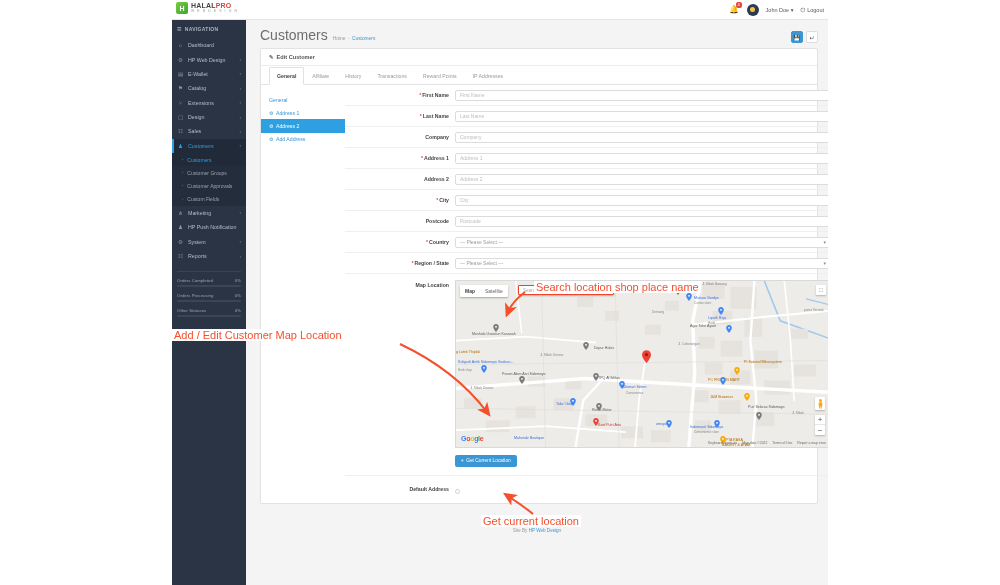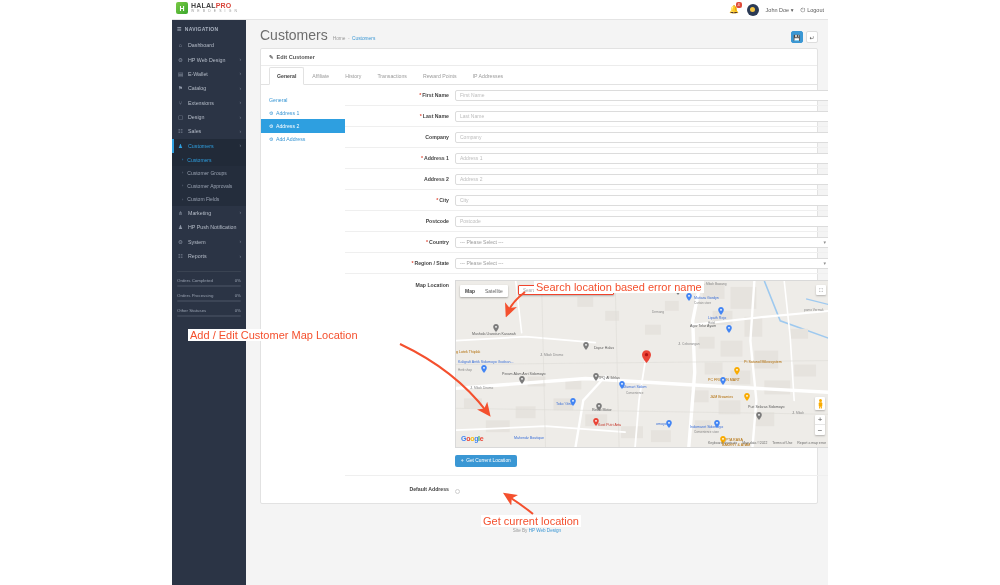--- a/index.html
+++ b/index.html
@@ -715,22 +715,22 @@
       <marker id="ah" markerWidth="7" markerHeight="7" refX="4" refY="3.2" orient="auto">
         <path d="M0,0 L7,3.2 L0,6.4 L1.8,3.2 z" fill="#f4502e"></path>
       </marker>
     </defs>
     <path d="M525 292 Q512 302 508 312" stroke="#f4502e" stroke-width="2" fill="none" marker-end="url(#ah)"></path>
     <path d="M400 344 Q455 370 487 412" stroke="#f4502e" stroke-width="2" fill="none" marker-end="url(#ah)"></path>
     <path d="M533 514 Q522 505 508 496" stroke="#f4502e" stroke-width="2" fill="none" marker-end="url(#ah)"></path>
   </svg>
 
   <div class="anno" style="left:534px; top:281px;">
-    <span class="anno-bg">Search location based error name</span>
+    <span class="anno-bg">Search location shop place name</span>
   </div>
-  <div class="anno" style="left:188px; top:329px;">
+  <div class="anno" style="left:172px; top:329px;">
     <span class="anno-bg">Add / Edit Customer Map Location</span>
   </div>
   <div class="anno" style="left:481px; top:515px;">
     <span class="anno-bg">Get current location</span>
   </div>
 
 </div>
 
 </body></html>

